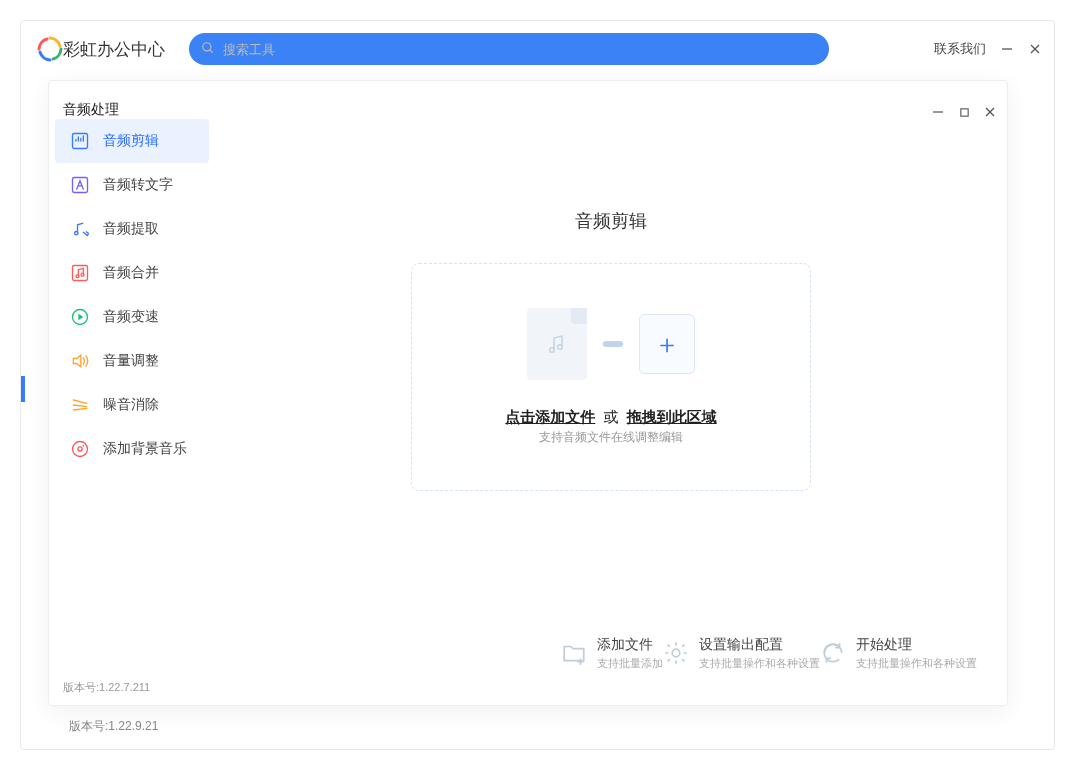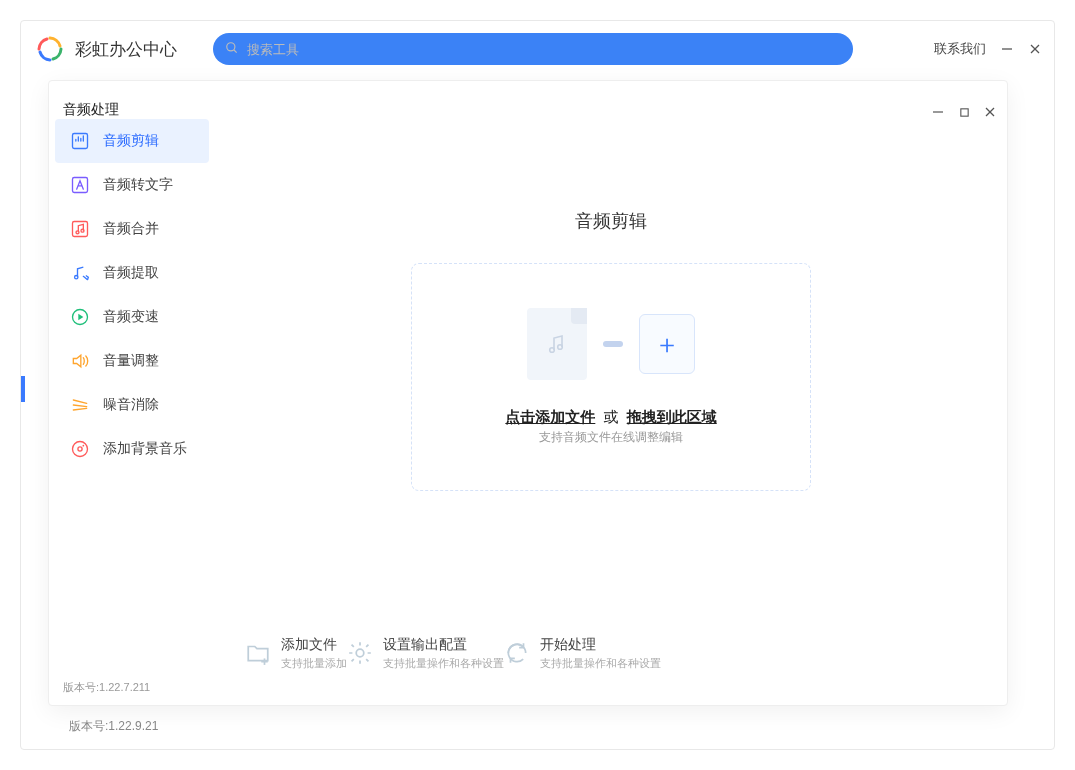--- a/index.html
+++ b/index.html
@@ -19,21 +19,20 @@
     width: 1035px; height: 730px;
     background: #fff;
     border: 1px solid #e8e8e8;
     border-radius: 4px;
   }
   .main-header {
     height: 56px;
     display: flex;
     align-items: center;
     padding: 0 12px 0 16px;
-    gap: 12px;
   }
   .logo-circle {
     width: 26px; height: 26px;
     position: relative;
     flex-shrink: 0;
   }
   .app-title {
     font-size: 17px;
     color: #333;
     flex-shrink: 0;
@@ -194,21 +193,21 @@
     background: #f8fbff;
   }
   .dz-line1 { font-size: 15px; color:#222; font-weight:600; }
   .dz-line1 .sep { font-weight: 400; margin: 0 4px; }
   .dz-line2 { font-size: 12px; color:#999; margin-top: 2px; }
 
   .footer-actions {
     margin-top: auto;
     height: 80px;
     display: flex;
-    justify-content: flex-start;
+    justify-content: flex-end;
     align-items: center;
     padding: 0 30px 24px;
   }
   .fa-item {
     display: flex;
     align-items: center;
     gap: 10px;
     cursor: pointer;
   }
   .fa-icon { width: 26px; height:26px; color:#bfced9; display:flex; align-items:center; justify-content:center;}
@@ -308,38 +307,38 @@
             <svg width="20" height="20" viewBox="0 0 24 24">
               <rect x="3" y="3" width="18" height="18" rx="2" stroke="#7a5cff" stroke-width="1.6" fill="none"></rect>
               <path d="M8 17l4-10 4 10M9.5 13h5" stroke="#7a5cff" stroke-width="1.6" fill="none" stroke-linecap="round"></path>
             </svg>
           </span>
           <span>音频转文字</span>
         </div>
         <div class="side-item">
           <span class="side-icon">
             <svg width="20" height="20" viewBox="0 0 24 24">
+              <path d="M9 17V7l7-2" stroke="#3a7afe" stroke-width="1.6" fill="none"></path>
+              <circle cx="7.5" cy="17" r="2" stroke="#3a7afe" stroke-width="1.6" fill="none"></circle>
+              <path d="M16 16l5 4" stroke="#3a7afe" stroke-width="1.6" fill="none" stroke-linecap="round"></path>
+              <path d="M19 15l3 2-1 3" stroke="#3a7afe" stroke-width="1.6" fill="none"></path>
+            </svg>
+          </span>
+          <span>音频提取</span>
+        </div>
+        <div class="side-item">
+          <span class="side-icon">
+            <svg width="20" height="20" viewBox="0 0 24 24">
               <rect x="3" y="3" width="18" height="18" rx="2" stroke="#ff5a5a" stroke-width="1.6" fill="none"></rect>
               <path d="M10 16V8l6-1.5V14" stroke="#ff5a5a" stroke-width="1.6" fill="none"></path>
               <circle cx="9" cy="16" r="1.8" stroke="#ff5a5a" stroke-width="1.6" fill="none"></circle>
               <circle cx="15" cy="14" r="1.8" stroke="#ff5a5a" stroke-width="1.6" fill="none"></circle>
             </svg>
           </span>
           <span>音频合并</span>
-        </div>
-        <div class="side-item">
-          <span class="side-icon">
-            <svg width="20" height="20" viewBox="0 0 24 24">
-              <path d="M9 17V7l7-2" stroke="#3a7afe" stroke-width="1.6" fill="none"></path>
-              <circle cx="7.5" cy="17" r="2" stroke="#3a7afe" stroke-width="1.6" fill="none"></circle>
-              <path d="M16 16l5 4" stroke="#3a7afe" stroke-width="1.6" fill="none" stroke-linecap="round"></path>
-              <path d="M19 15l3 2-1 3" stroke="#3a7afe" stroke-width="1.6" fill="none"></path>
-            </svg>
-          </span>
-          <span>音频提取</span>
         </div>
         <div class="side-item">
           <span class="side-icon">
             <svg width="20" height="20" viewBox="0 0 24 24">
               <circle cx="12" cy="12" r="9" stroke="#1fbf7a" stroke-width="1.6" fill="none"></circle>
               <path d="M10 8l6 4-6 4z" fill="#1fbf7a" stroke="none"></path>
             </svg>
           </span>
           <span>音频变速</span>
         </div>

